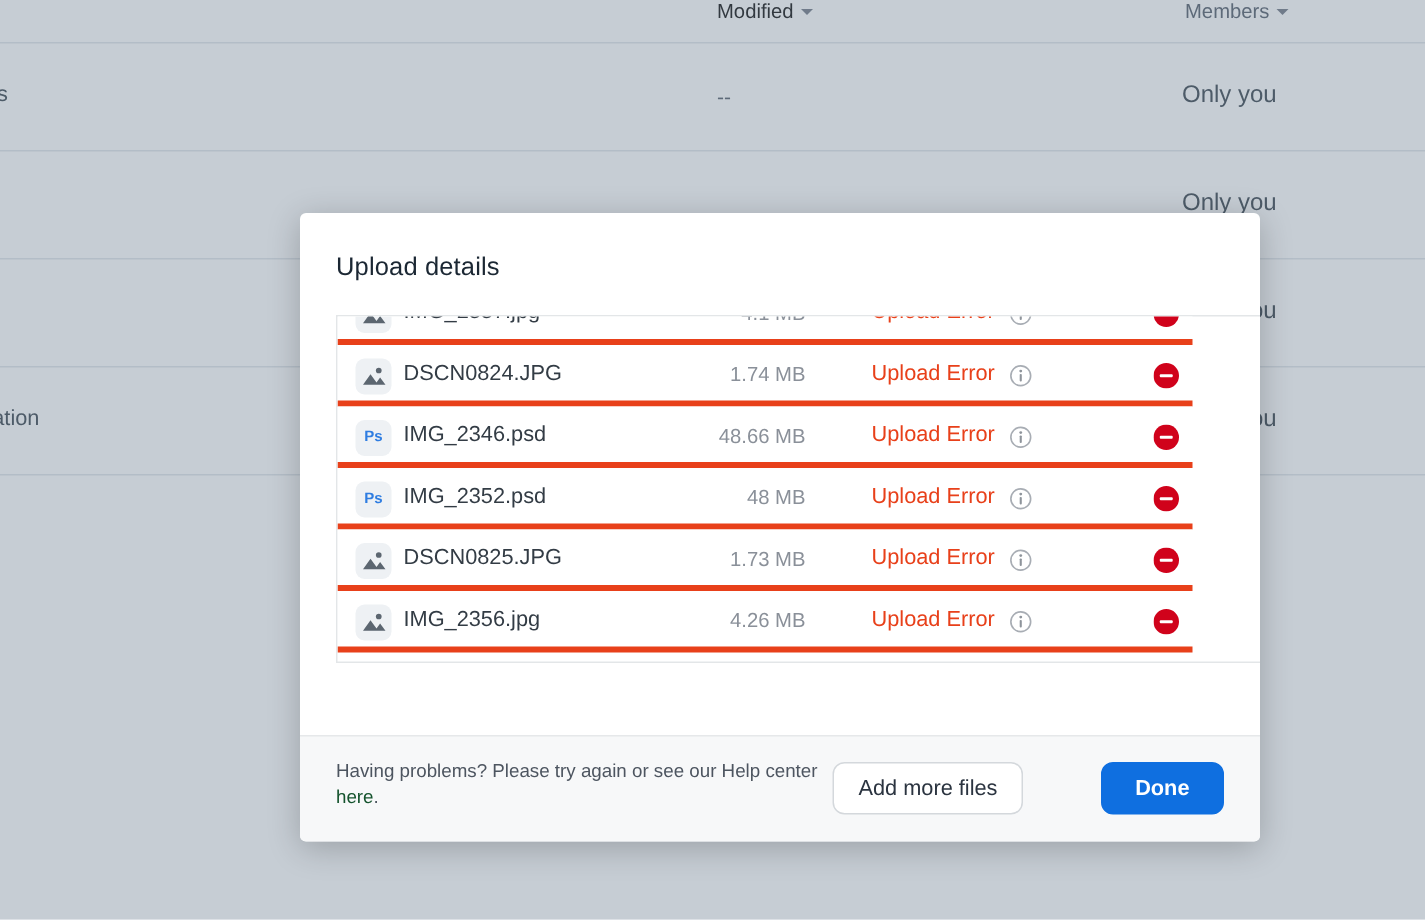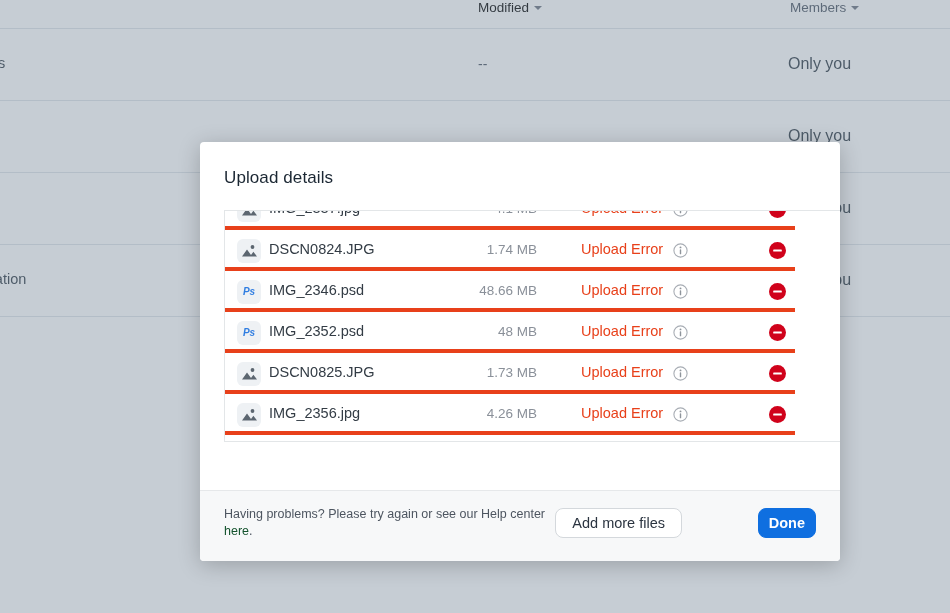--- a/index.html
+++ b/index.html
@@ -106,21 +106,20 @@
     border-bottom: 4px solid #e8401a;
   }
   .file-row:first-child { border-top: 0; }
 
   .file-icon {
     position: absolute;
     left: 12px; top: 9px;
     width: 24px; height: 24px;
     background: #eef1f4;
     border-radius: 6px;
-    font-style: italic;
   }
   .file-icon svg { display:block; }
   .ps-label {
     position: absolute;
     left: 0; top: 0; width: 24px; height: 24px;
     line-height: 24px; text-align: center;
     font-size: 10px; font-weight: bold;
     color: #2f7de1;
     font-family: "Liberation Sans", sans-serif;
   }
@@ -188,36 +187,36 @@
     left: 24px; top: 15px;
     width: 330px;
     font-size: 12.5px;
     line-height: 17px;
     color: #4d5560;
   }
   #help-link { color: #14532d; text-decoration: none; }
   .footer-btn {
     position: absolute;
     top: 17px;
-    height: 30px;
+    height: 35px;
     border-radius: 8px;
     font-size: 14.5px;
     cursor: pointer;
     font-family: "Liberation Sans", sans-serif;
   }
   #btn-add-more {
     right: 158px;
     padding: 0 16px;
     background: #ffffff;
     color: #2b3440;
     border: 1px solid #d4d8dc;
   }
   #btn-done {
     right: 24px;
-    padding: 0 10px;
+    padding: 0 22px;
     background: #0f6fe0;
     color: #ffffff;
     border: 1px solid #0f6fe0;
     font-weight: bold;
   }
 </style>
 </head>
 <body>
 
 <div id="backdrop">

